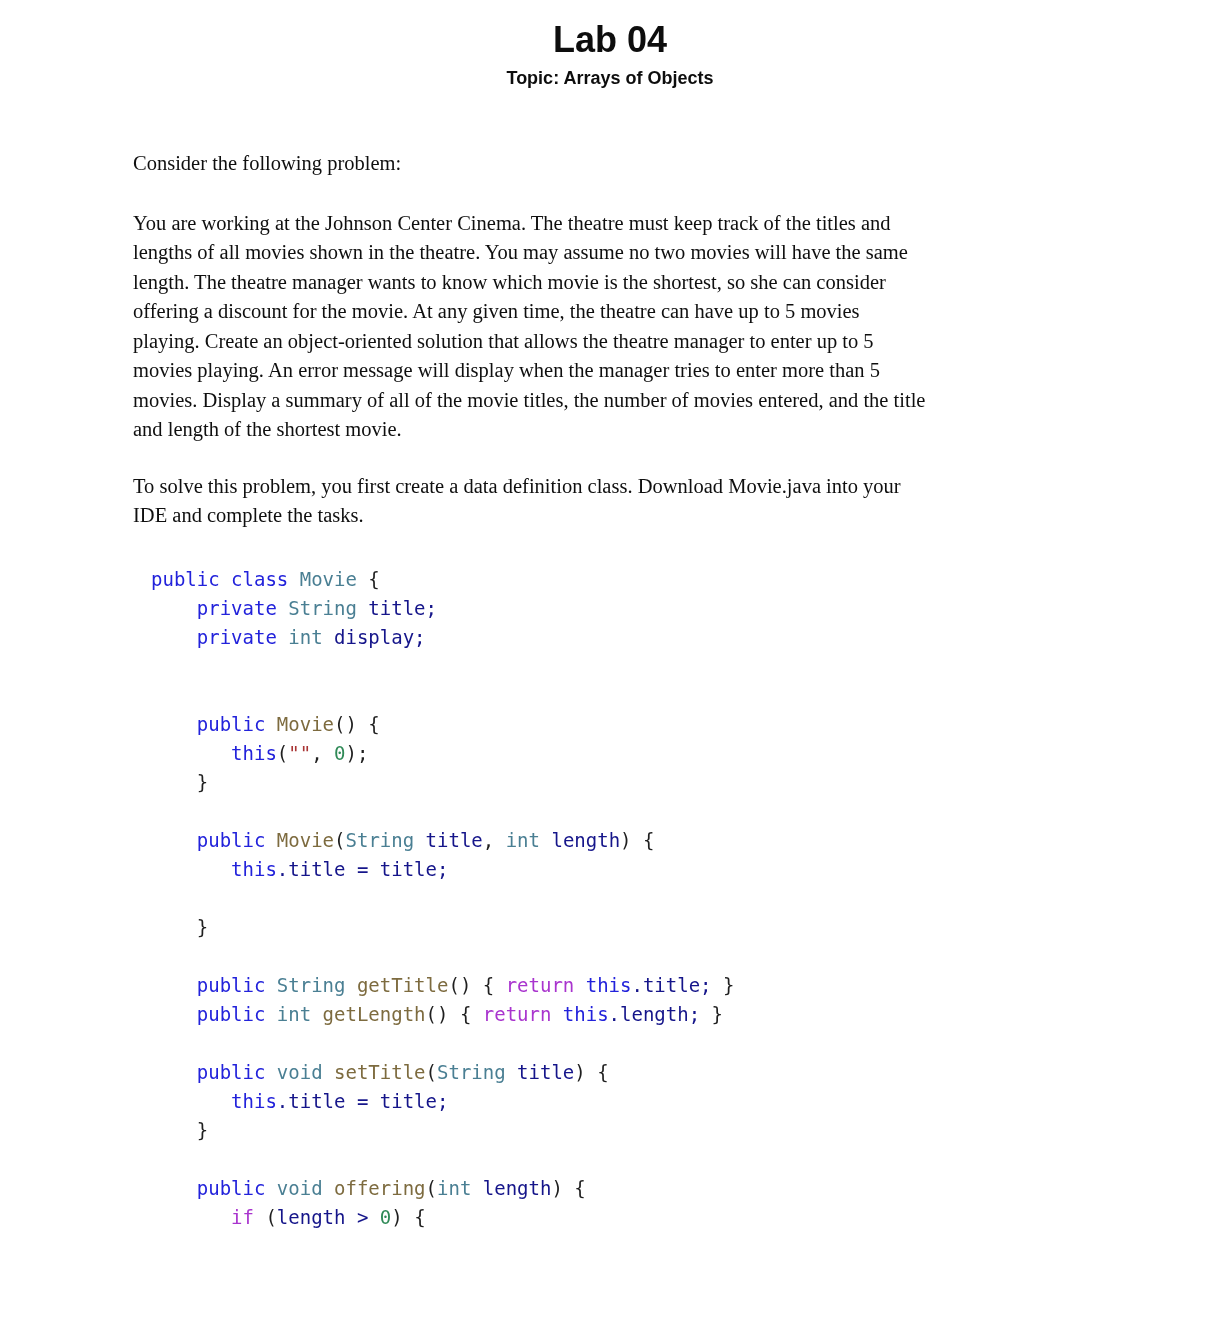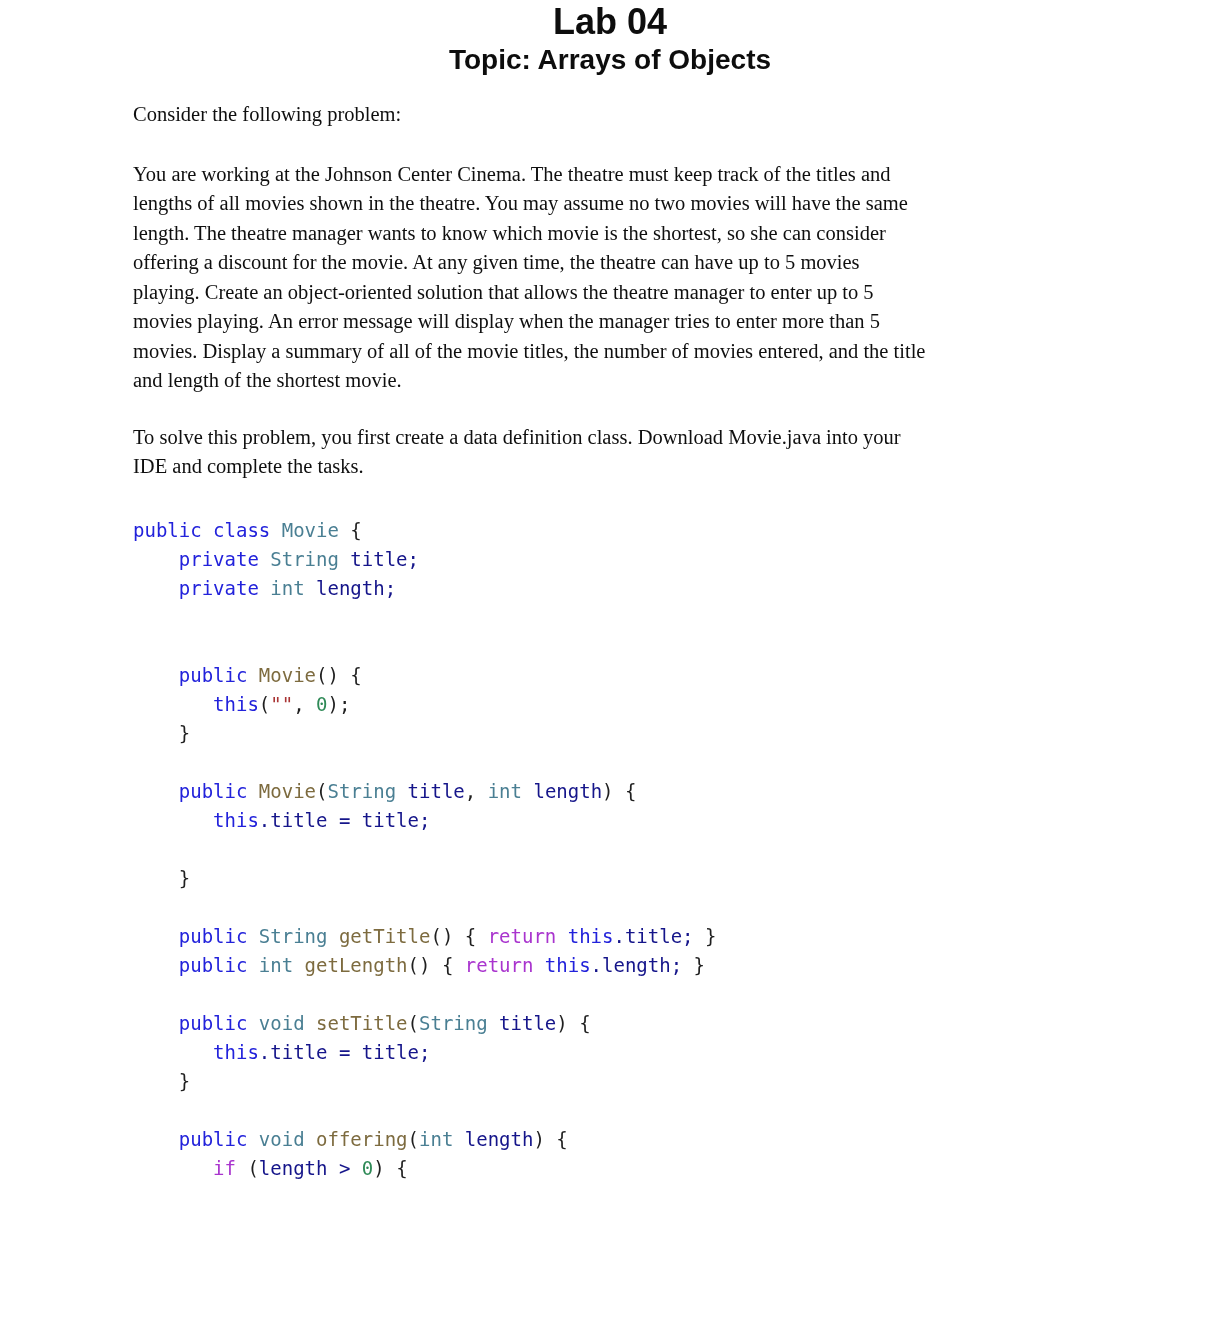--- a/index.html
+++ b/index.html
@@ -12,60 +12,61 @@
     width: 1220px;
     height: 1340px;
     background: #ffffff;
     color: #111111;
     font-family: "Liberation Serif", serif;
     overflow: hidden;
     box-sizing: border-box;
   }
   .doc-header {
     text-align: center;
-    padding-top: 0;
+    padding-top: 18px;
   }
   .doc-title {
     margin: 0;
     font-family: "Liberation Sans", sans-serif;
     font-size: 36px;
     line-height: 44px;
     font-weight: 600;
     color: #0d0d0d;
   }
   .doc-subtitle {
     margin: 0;
     font-family: "Liberation Sans", sans-serif;
-    font-size: 28px;
+    font-size: 18px;
     line-height: 32px;
     font-weight: 600;
     color: #0d0d0d;
   }
   .doc-body {
     padding: 0 40px 0 133px;
   }
   .para {
     margin: 0;
     white-space: pre-line;
     font-size: 20.5px;
     line-height: 29.5px;
     color: #0f0f0f;
   }
-  .para-intro { margin-top: 24px; }
+  .para-intro { margin-top: 55px; }
   .para-problem { margin-top: 30px; }
   .para-instructions { margin-top: 27px; }
   .code-block {
     margin-top: 34px;
     font-family: "DejaVu Sans Mono", monospace;
     font-size: 19px;
     line-height: 29px;
   }
   .code-line {
     white-space: pre;
     min-height: 29px;
+    margin-left: 18px;
   }
 </style>
 </head>
 <body>
 
 <div class="page">
   <header class="doc-header">
     <h1 class="doc-title">Lab 04</h1>
     <h2 class="doc-subtitle">Topic: Arrays of Objects</h2>
   </header>
@@ -81,21 +82,21 @@
 movies playing. An error message will display when the manager tries to enter more than 5
 movies. Display a summary of all of the movie titles, the number of movies entered, and the title
 and length of the shortest movie.</p>
 
     <p class="para para-instructions">To solve this problem, you first create a data definition class. Download Movie.java into your
 IDE and complete the tasks.</p>
 
     <div class="code-block">
         <div class="code-line"><span style="color: rgb(34, 34, 219);">public class </span><span style="color: rgb(74, 127, 147);">Movie </span><span style="color: rgb(31, 31, 31);">{</span></div>
         <div class="code-line"><span style="color: rgb(34, 34, 219);">    private </span><span style="color: rgb(74, 127, 147);">String </span><span style="color: rgb(21, 21, 138);">title;</span></div>
-        <div class="code-line"><span style="color: rgb(34, 34, 219);">    private </span><span style="color: rgb(74, 127, 147);">int </span><span style="color: rgb(21, 21, 138);">length;</span></div>
+        <div class="code-line"><span style="color: rgb(34, 34, 219);">    private </span><span style="color: rgb(74, 127, 147);">int </span><span style="color: rgb(21, 21, 138);">display;</span></div>
         <div class="code-line"> </div>
         <div class="code-line"> </div>
         <div class="code-line"><span style="color: rgb(34, 34, 219);">    public </span><span style="color: rgb(125, 107, 63);">Movie</span><span style="color: rgb(31, 31, 31);">() {</span></div>
         <div class="code-line"><span style="color: rgb(34, 34, 219);">       this</span><span style="color: rgb(31, 31, 31);">(</span><span style="color: rgb(169, 52, 52);">""</span><span style="color: rgb(31, 31, 31);">, </span><span style="color: rgb(47, 138, 87);">0</span><span style="color: rgb(31, 31, 31);">);</span></div>
         <div class="code-line"><span style="color: rgb(31, 31, 31);">    }</span></div>
         <div class="code-line"> </div>
         <div class="code-line"><span style="color: rgb(34, 34, 219);">    public </span><span style="color: rgb(125, 107, 63);">Movie</span><span style="color: rgb(31, 31, 31);">(</span><span style="color: rgb(74, 127, 147);">String </span><span style="color: rgb(21, 21, 138);">title</span><span style="color: rgb(31, 31, 31);">, </span><span style="color: rgb(74, 127, 147);">int </span><span style="color: rgb(21, 21, 138);">length</span><span style="color: rgb(31, 31, 31);">) {</span></div>
         <div class="code-line"><span style="color: rgb(34, 34, 219);">       this</span><span style="color: rgb(21, 21, 138);">.title = title;</span></div>
         <div class="code-line"> </div>
         <div class="code-line"><span style="color: rgb(31, 31, 31);">    }</span></div>

